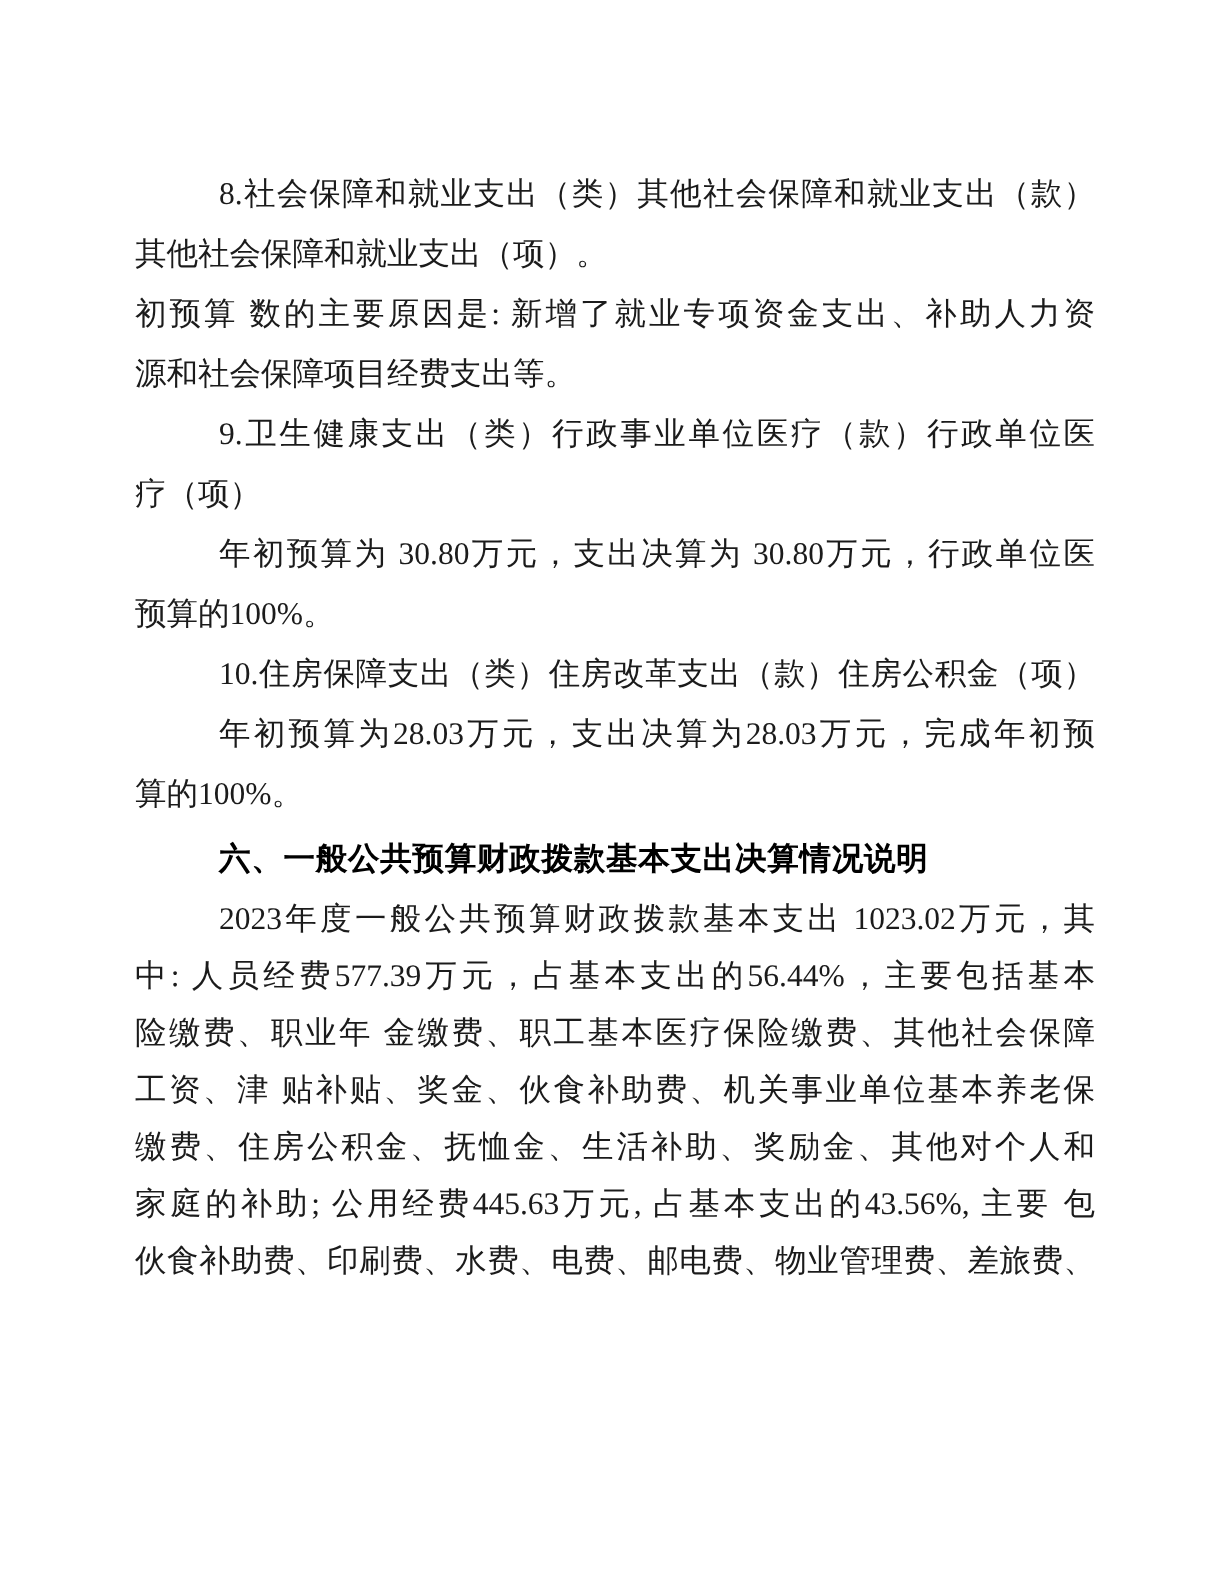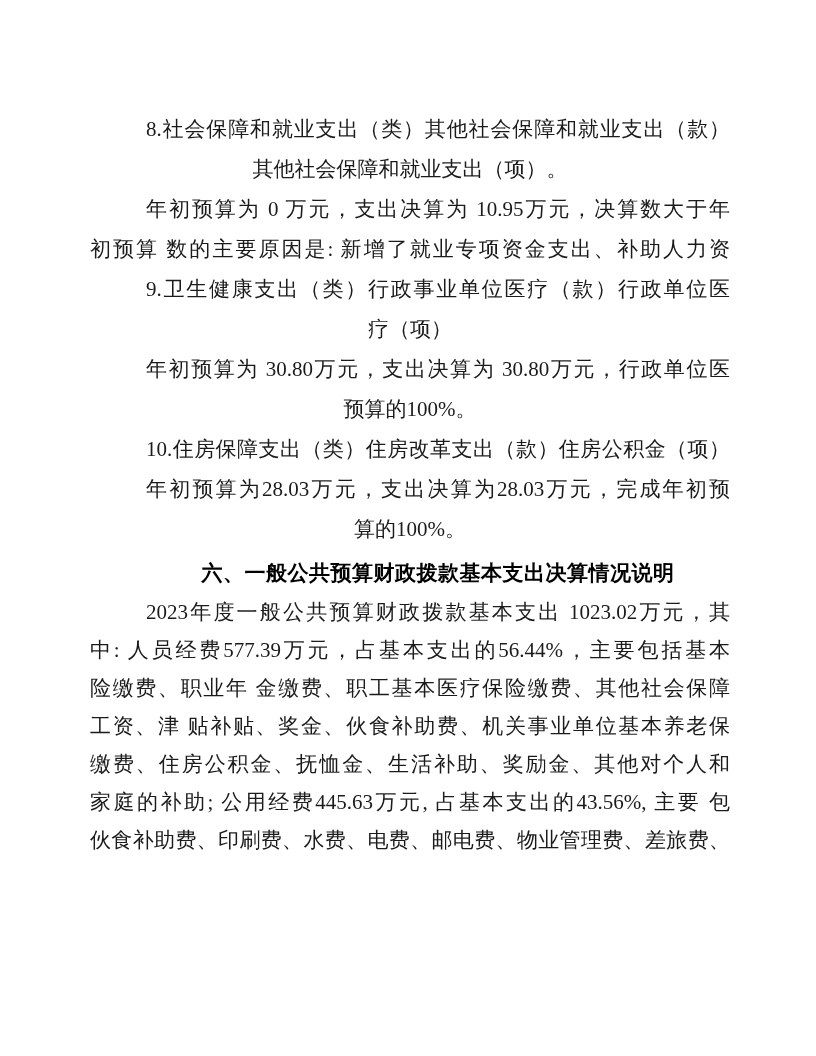--- a/index.html
+++ b/index.html
@@ -26,21 +26,21 @@
     left: 90px;
     top: 109px;
     width: 640px;
     color: #1b1b1b;
     font-size: 21px;
   }
   .line {
     line-height: 40px;
     height: 40px;
     overflow: hidden;
-    text-align: center;
+    text-align: left;
     white-space: pre;
   }
   .lh-b {
     line-height: 38px;
     height: 38px;
   }
   .indent {
     padding-left: 56px;
   }
   .justify {
@@ -57,22 +57,22 @@
   }
 </style>
 </head>
 <body>
 
 <div class="page">
   <div class="content">
 
     <div class="line indent justify">8.社会保障和就业支出（类）其他社会保障和就业支出（款）</div>
     <div class="line">其他社会保障和就业支出（项）。</div>
-    <div class="line indent justify">年初预算为 0 万元，支出决算为 10.95万元，决算数大于年</div>
     <div class="line justify">初预算 数的主要原因是: 新增了就业专项资金支出、补助人力资</div>
+    <div class="line">源和社会保障项目经费支出等。</div>
     <div class="line indent justify">9.卫生健康支出（类）行政事业单位医疗（款）行政单位医</div>
     <div class="line">疗（项）</div>
     <div class="line indent justify">年初预算为 30.80万元，支出决算为 30.80万元，行政单位医</div>
     <div class="line">预算的100%。</div>
     <div class="line indent justify">10.住房保障支出（类）住房改革支出（款）住房公积金（项）</div>
     <div class="line indent justify">年初预算为28.03万元，支出决算为28.03万元，完成年初预</div>
     <div class="line">算的100%。</div>
 
     <div class="line indent heading">六、一般公共预算财政拨款基本支出决算情况说明</div>
 

